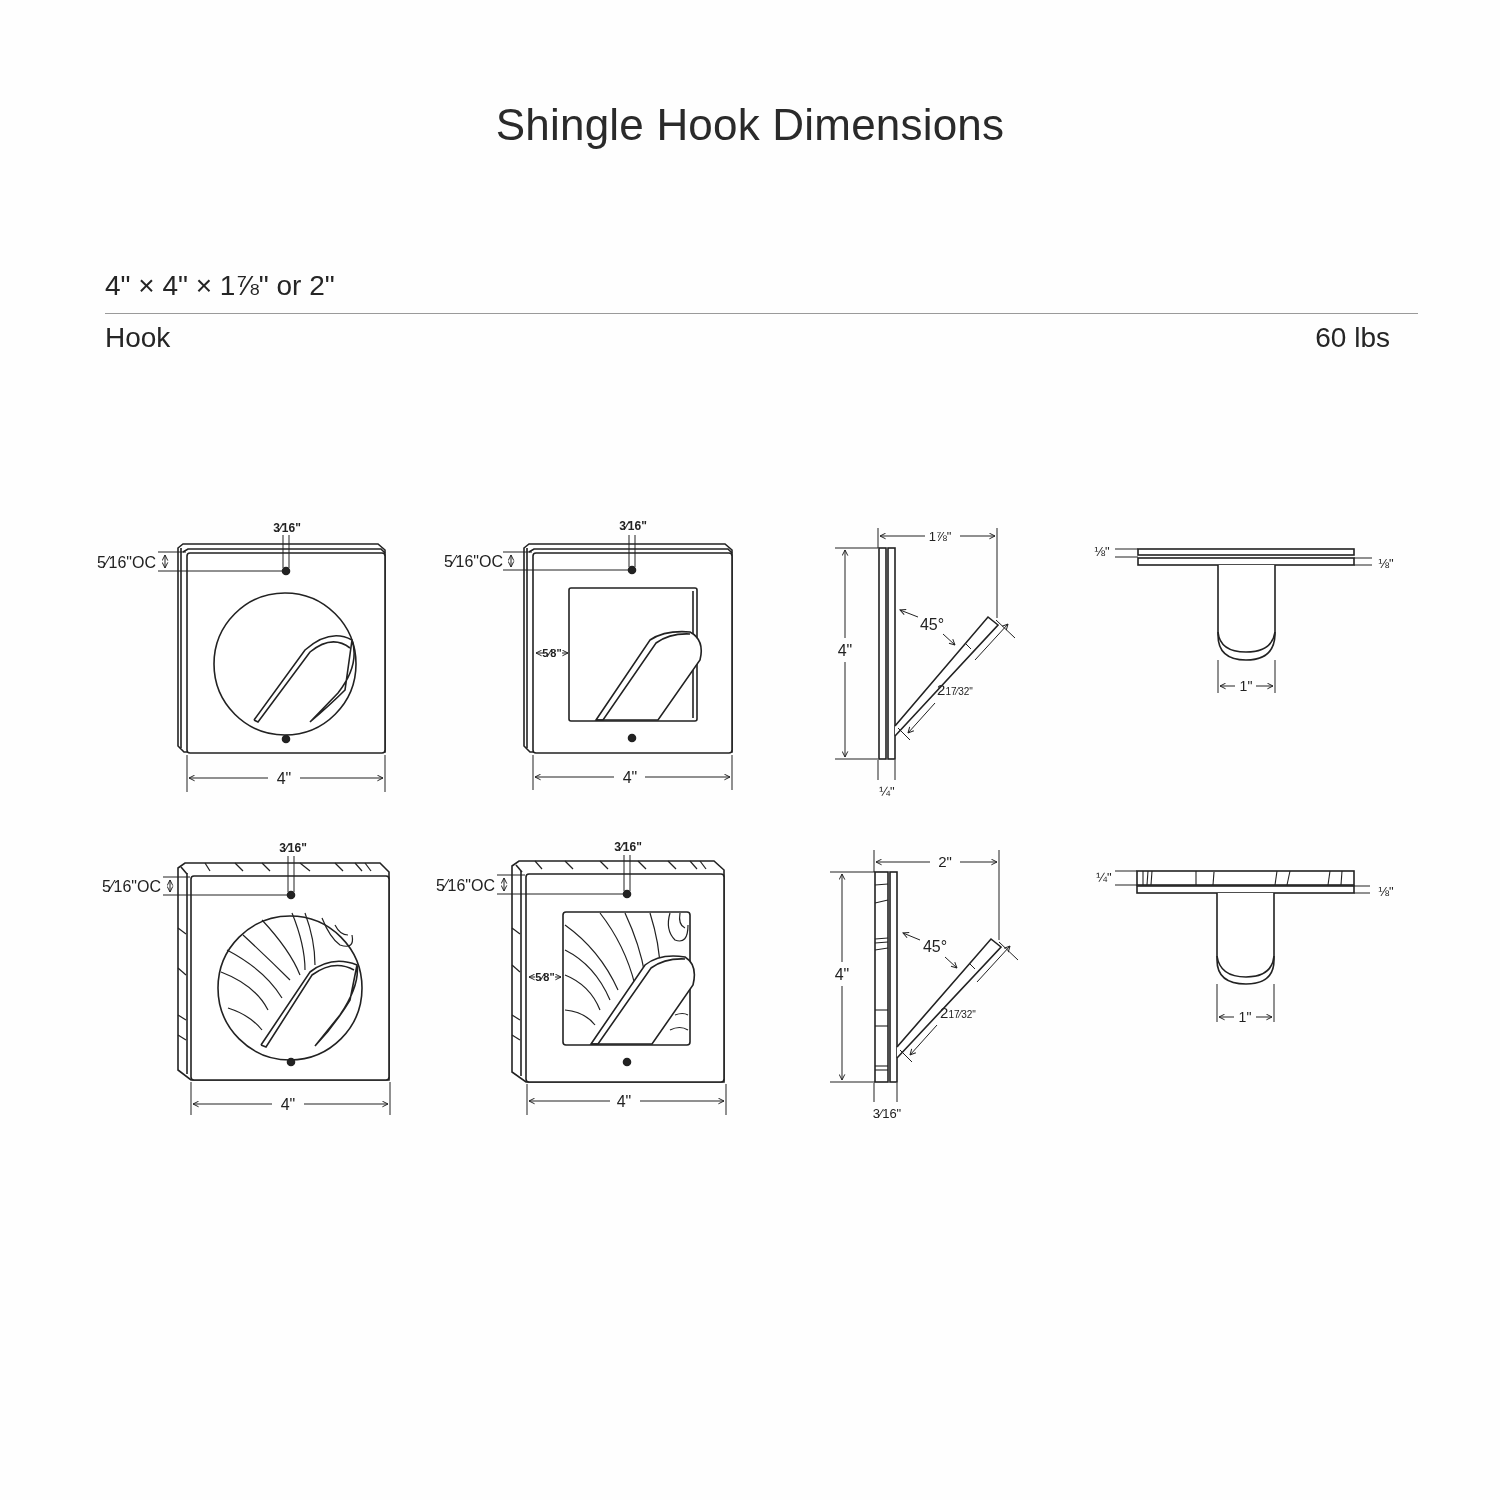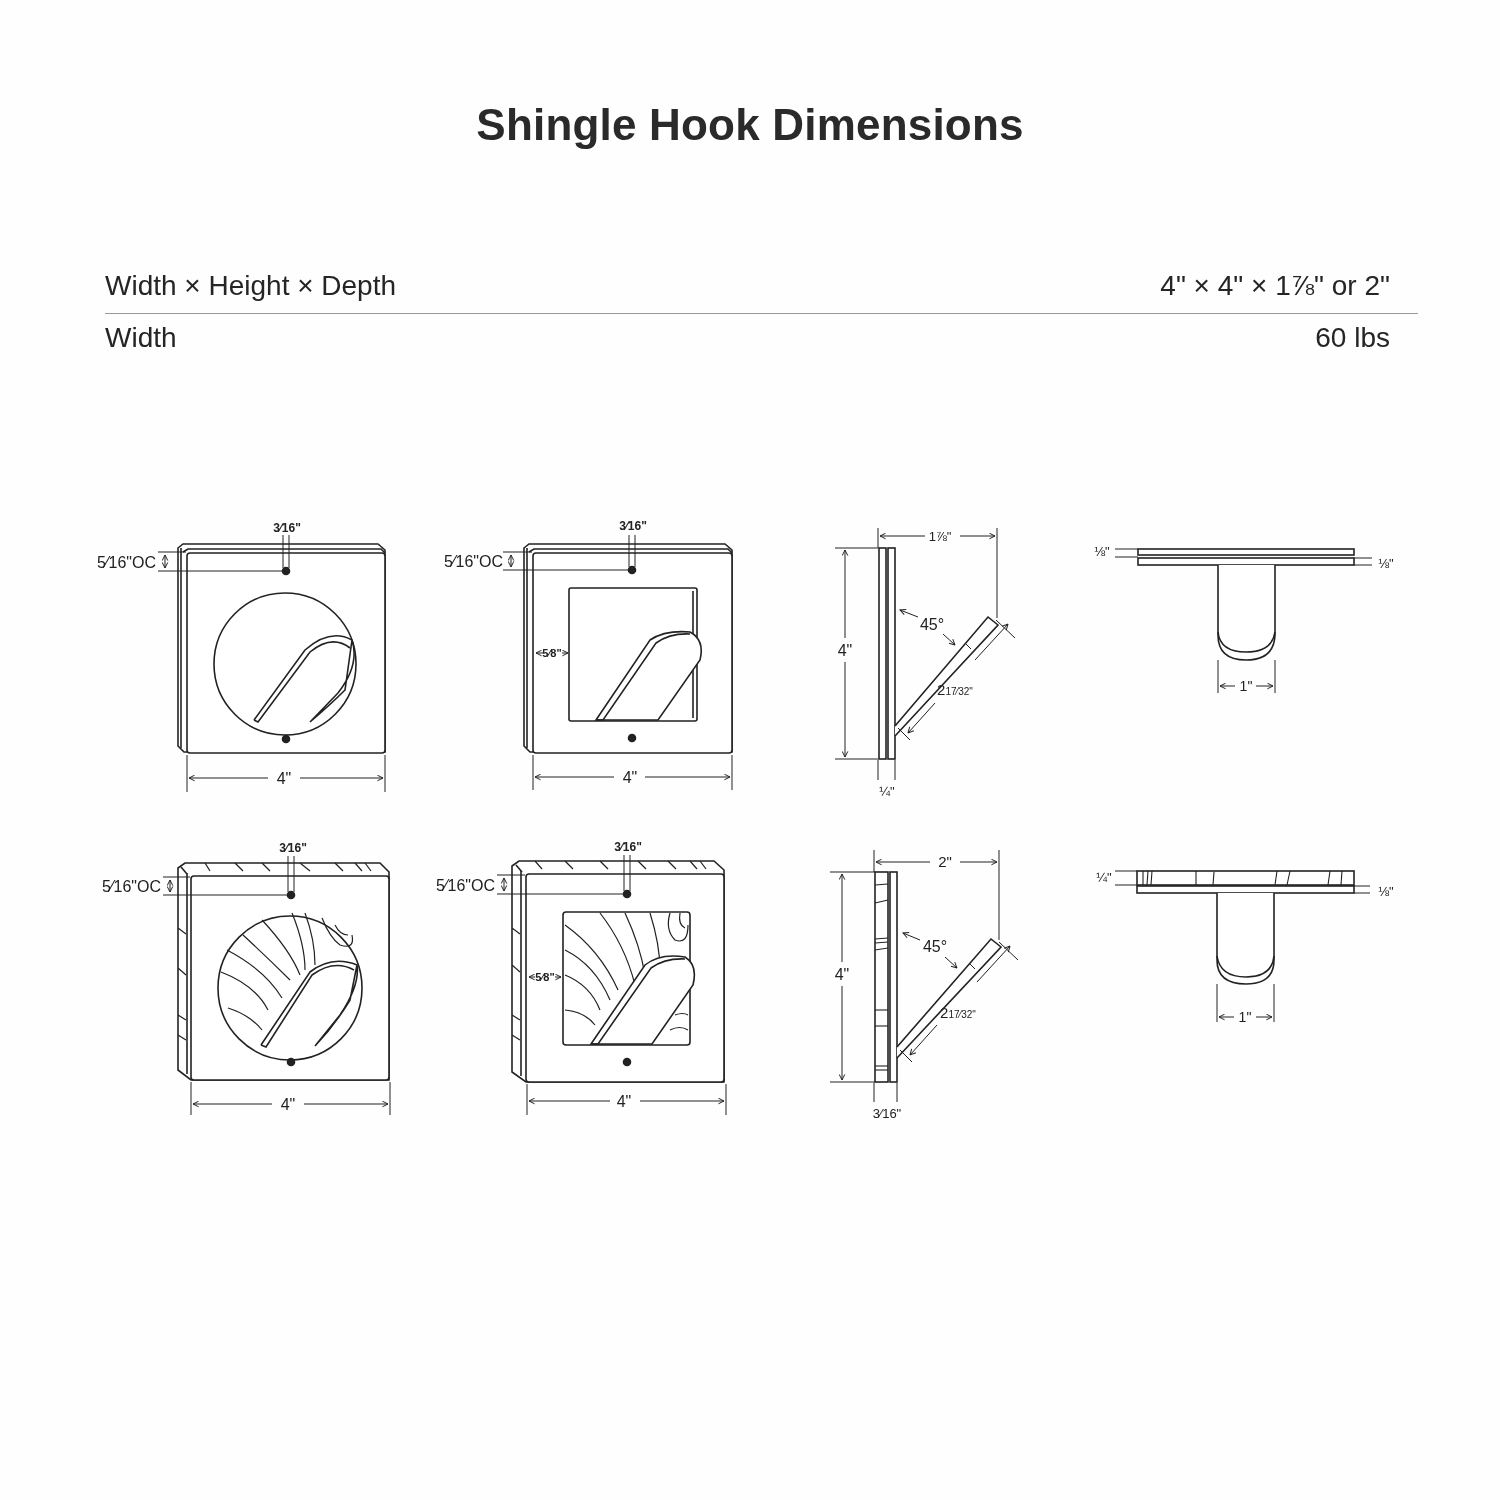--- a/index.html
+++ b/index.html
@@ -1,39 +1,38 @@
 <!DOCTYPE html>
 <html><head>
 <meta charset="utf-8">
 <style>
   html, body { margin:0; padding:0; }
   body { width:1500px; height:1500px; background:#fefefe; position:relative; overflow:hidden;
          font-family:"Liberation Sans", "DejaVu Sans", sans-serif; color:#222; }
   .title { position:absolute; top:100px; left:0; width:1500px; text-align:center;
-           font-size:44px; font-weight:bold; color:#2a2a2a; letter-spacing:0.2px; }
+           font-size:44px; font-weight:normal; color:#2a2a2a; letter-spacing:0.2px; }
   .spec-row { position:absolute; left:105px; width:1285px; display:flex; justify-content:space-between;
               font-size:28px; color:#252525; }
   .spec-row.r1 { top:270px; }
   .spec-row.r2 { top:322px; }
   .divider { position:absolute; left:105px; width:1313px; top:313px; height:1px; background:#9a9a9a; }
   svg.drawing { position:absolute; left:0; top:0; }
   svg text { font-family:"Liberation Sans", "DejaVu Sans", sans-serif; fill:#222; }
 </style>
 </head>
 <body>
 
 <div class="title">Shingle Hook Dimensions</div>
 
 <div class="spec-row r1">
-  <span>Width × Height × Depth</span>
   <span>4" × 4" × 1⅞" or 2"</span>
 </div>
 <div class="divider"></div>
 <div class="spec-row r2">
-  <span>Width</span>
+  <span>Hook</span>
   <span>60 lbs</span>
 </div>
 
 <svg class="drawing" width="1500" height="1500" viewBox="0 0 1500 1500">
   <defs>
     <marker id="arr" viewBox="0 0 10 10" refX="9" refY="5" markerWidth="7" markerHeight="7" orient="auto-start-reverse">
       <path d="M1,1 L9,5 L1,9" fill="none" stroke="#222" stroke-width="1.4"></path>
     </marker>
   </defs>
 

